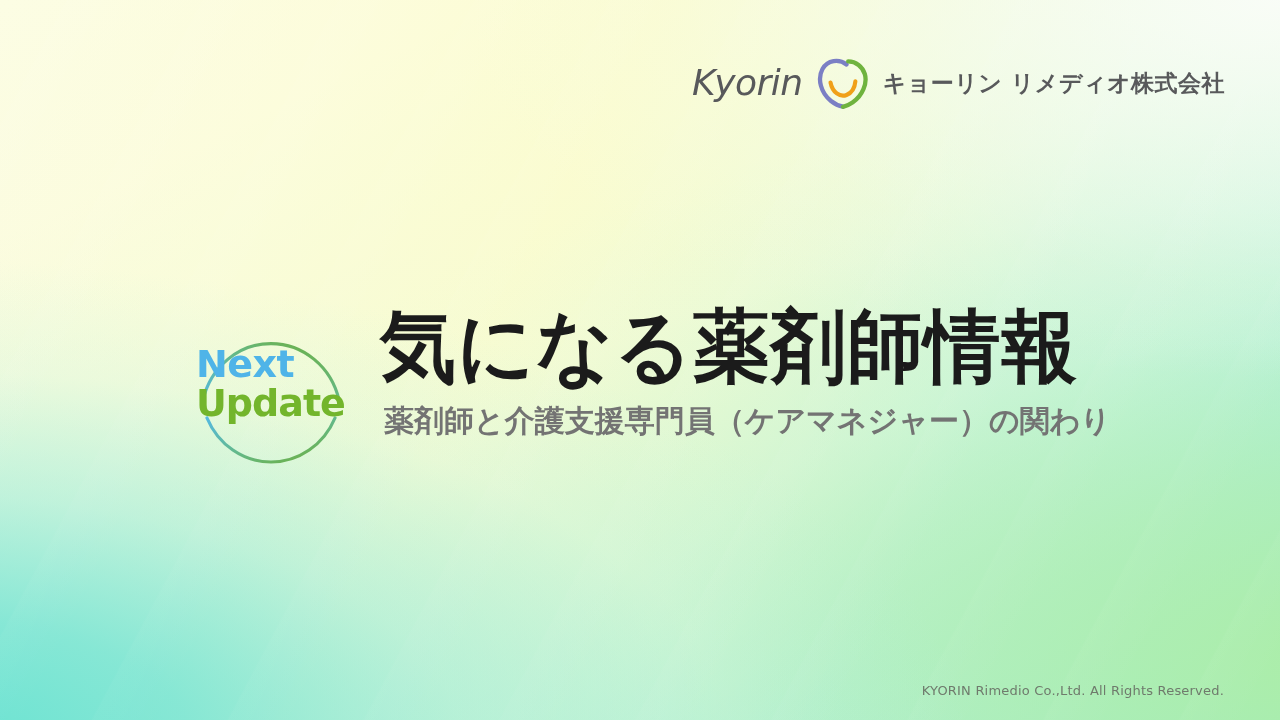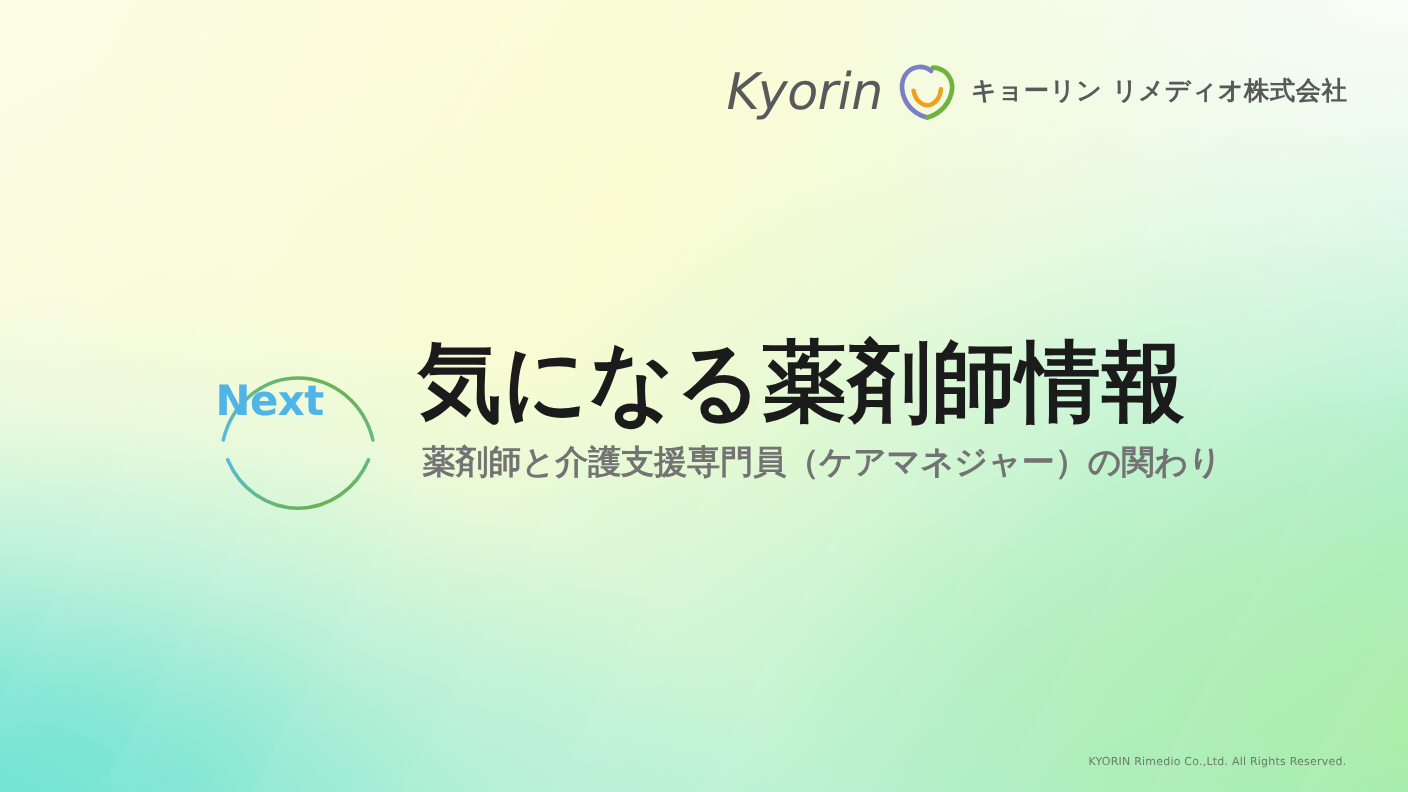--- a/index.html
+++ b/index.html
@@ -90,21 +90,21 @@
     right: 55px;
     display: flex;
     align-items: center;
     gap: 0px;
     white-space: nowrap;
   }
   .kyorin-wordmark {
     font-family: "DejaVu Sans", sans-serif;
     font-style: italic;
     font-weight: 400;
-    font-size: 46px;
+    font-size: 36px;
     letter-spacing: -0.5px;
     color: #58595b;
     line-height: 1;
     padding-right: 12px;
   }
   .kyorin-mark {
     width: 56px;
     height: 52px;
     flex: 0 0 auto;
     margin-right: 12px;
@@ -194,21 +194,21 @@
     margin: 18px 0 0 4px;
     white-space: nowrap;
   }
 
   
   .footer-copyright {
     position: absolute;
     right: 56px;
     bottom: 22px;
     font-family: "DejaVu Sans", sans-serif;
-    font-size: 10px;
+    font-size: 13px;
     letter-spacing: 0.2px;
     color: #6f7a6c;
     white-space: nowrap;
   }
 </style>
 </head>
 <body>
 
 <div class="slide">
 
@@ -254,20 +254,21 @@
             </linearGradient>
           </defs>
 
           <path d="M7 92 A 70 74 0 0 1 143 92" fill="none" stroke="url(#ringTopGrad)" stroke-width="3.2" stroke-linecap="round"></path>
 
           <path d="M11 110 A 70 74 0 0 0 139 110" fill="none" stroke="url(#ringBotGrad)" stroke-width="3.2" stroke-linecap="round"></path>
         </svg>
       </span>
       <span class="badge-text">
         <span class="badge-next">Next</span>
+        <span class="badge-update">Update</span>
       </span>
     </div>
 
     <div class="title-stack">
       <h1 class="main-title">気になる薬剤師情報</h1>
       <p class="sub-title">薬剤師と介護支援専門員（ケアマネジャー）の関わり</p>
     </div>
 
   </div>
 

